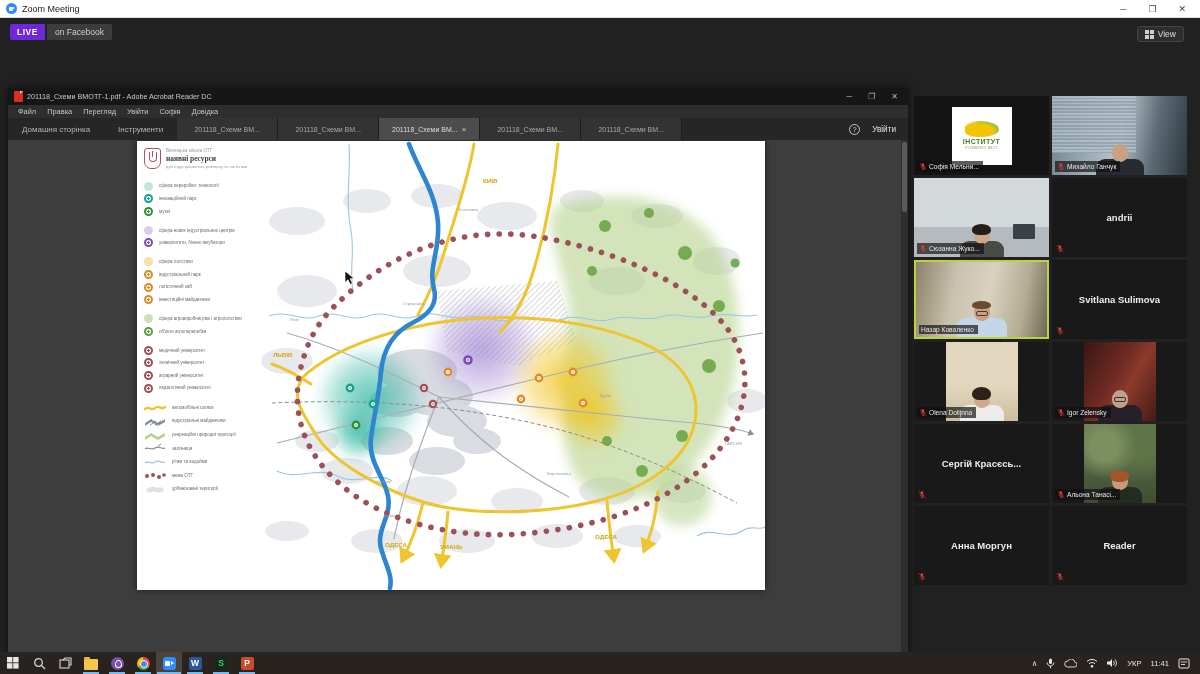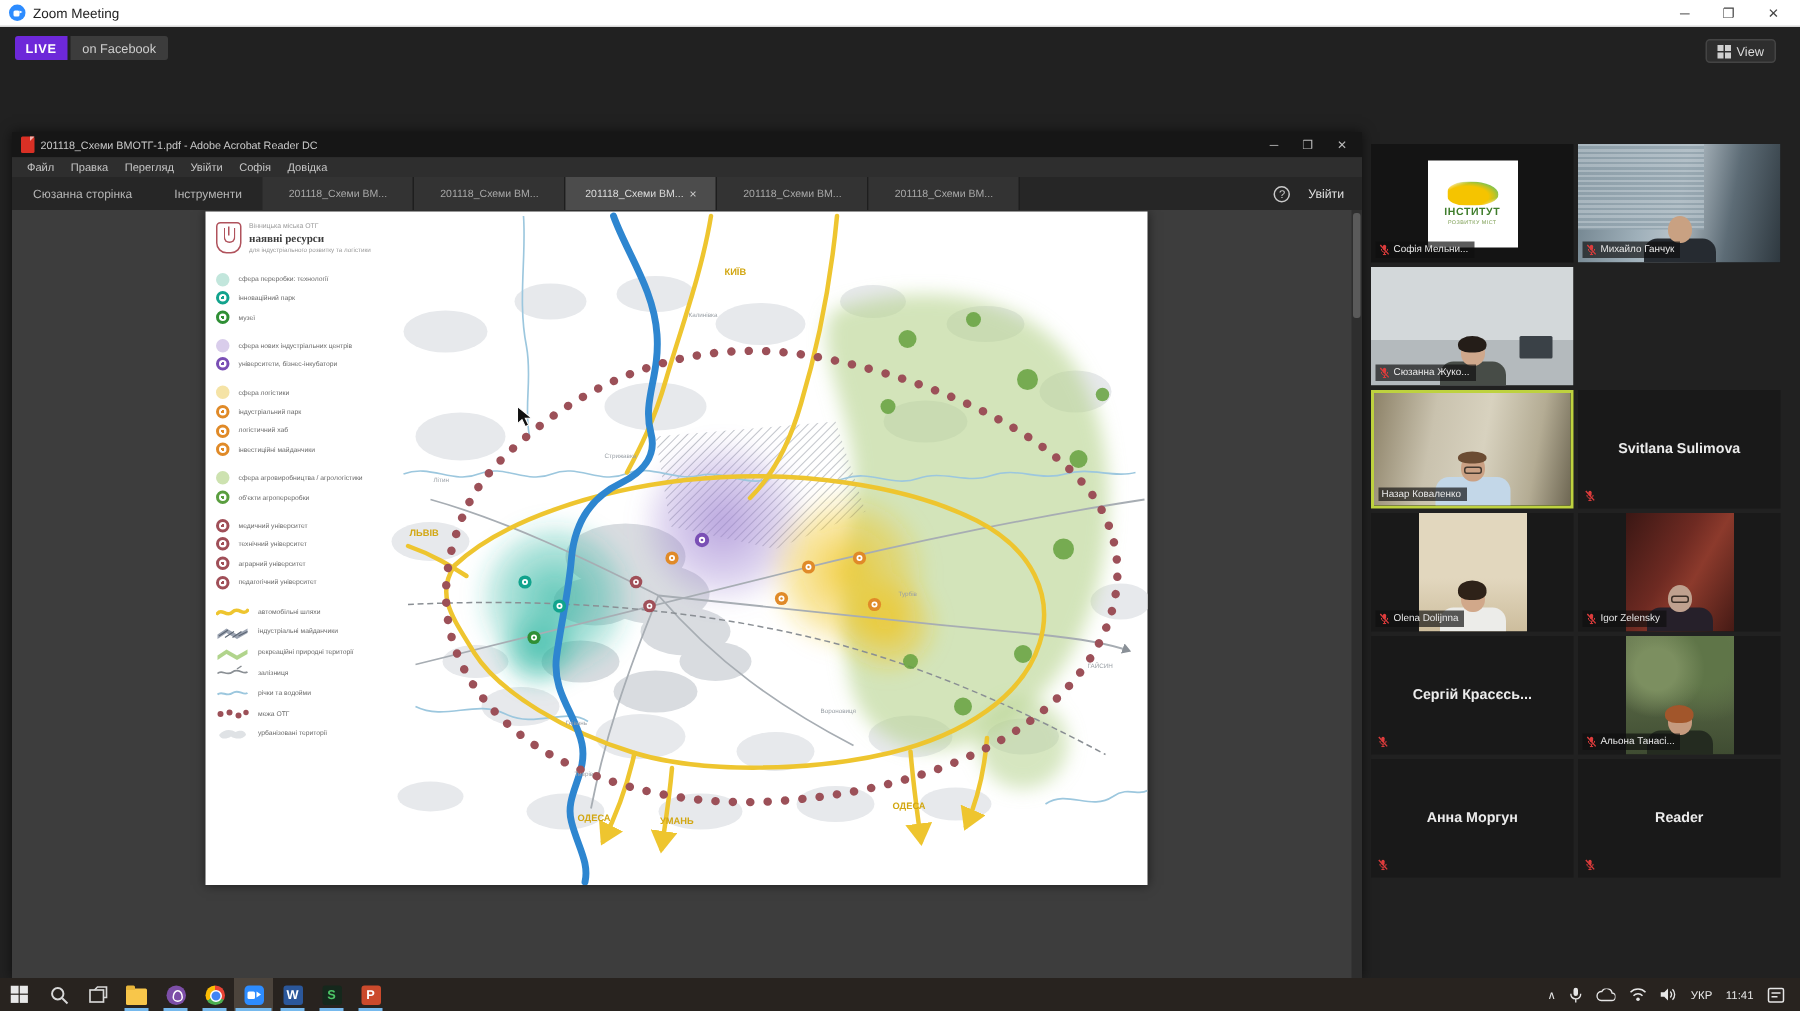--- a/index.html
+++ b/index.html
@@ -199,21 +199,21 @@
       </div>
       <div class="amenu">
         <span>Файл</span>
         <span>Правка</span>
         <span>Перегляд</span>
         <span>Увійти</span>
         <span>Софія</span>
         <span>Довідка</span>
       </div>
       <div class="atabs">
-        <div class="atab-home">Сюзанна сторінка</div>
+        <div class="atab-home">Домашня сторінка</div>
         <div class="atab-tools">Інструменти</div>
         <div class="dtab">
             <span>201118_Схеми ВМ...</span>
           </div>
         <div class="dtab">
             <span>201118_Схеми ВМ...</span>
           </div>
         <div class="dtab active">
           <span>201118_Схеми ВМ...</span>
           <span class="x">×</span>
@@ -610,20 +610,26 @@
             <div class="torso"></div>
           </div>
       </div>
       <div class="ntag">
           <svg class="mic">
             <use href="#micmuted"></use>
           </svg>
           <span>Сюзанна Жуко...</span>
         </div>
     </div>
+    <div class="cell" style="left:1052px; top:160px;">
+      <div class="cname">andrii</div>
+      <svg class="mic mic-solo">
+          <use href="#micmuted"></use>
+        </svg>
+    </div>
 
     <div class="cell active" style="left:914px; top:242px;">
       <div class="vid art-speaker">
         <div class="person">
             <div class="head">
               <div class="hair"></div>
             </div>
             <div class="torso"></div>
           </div>
       </div>

